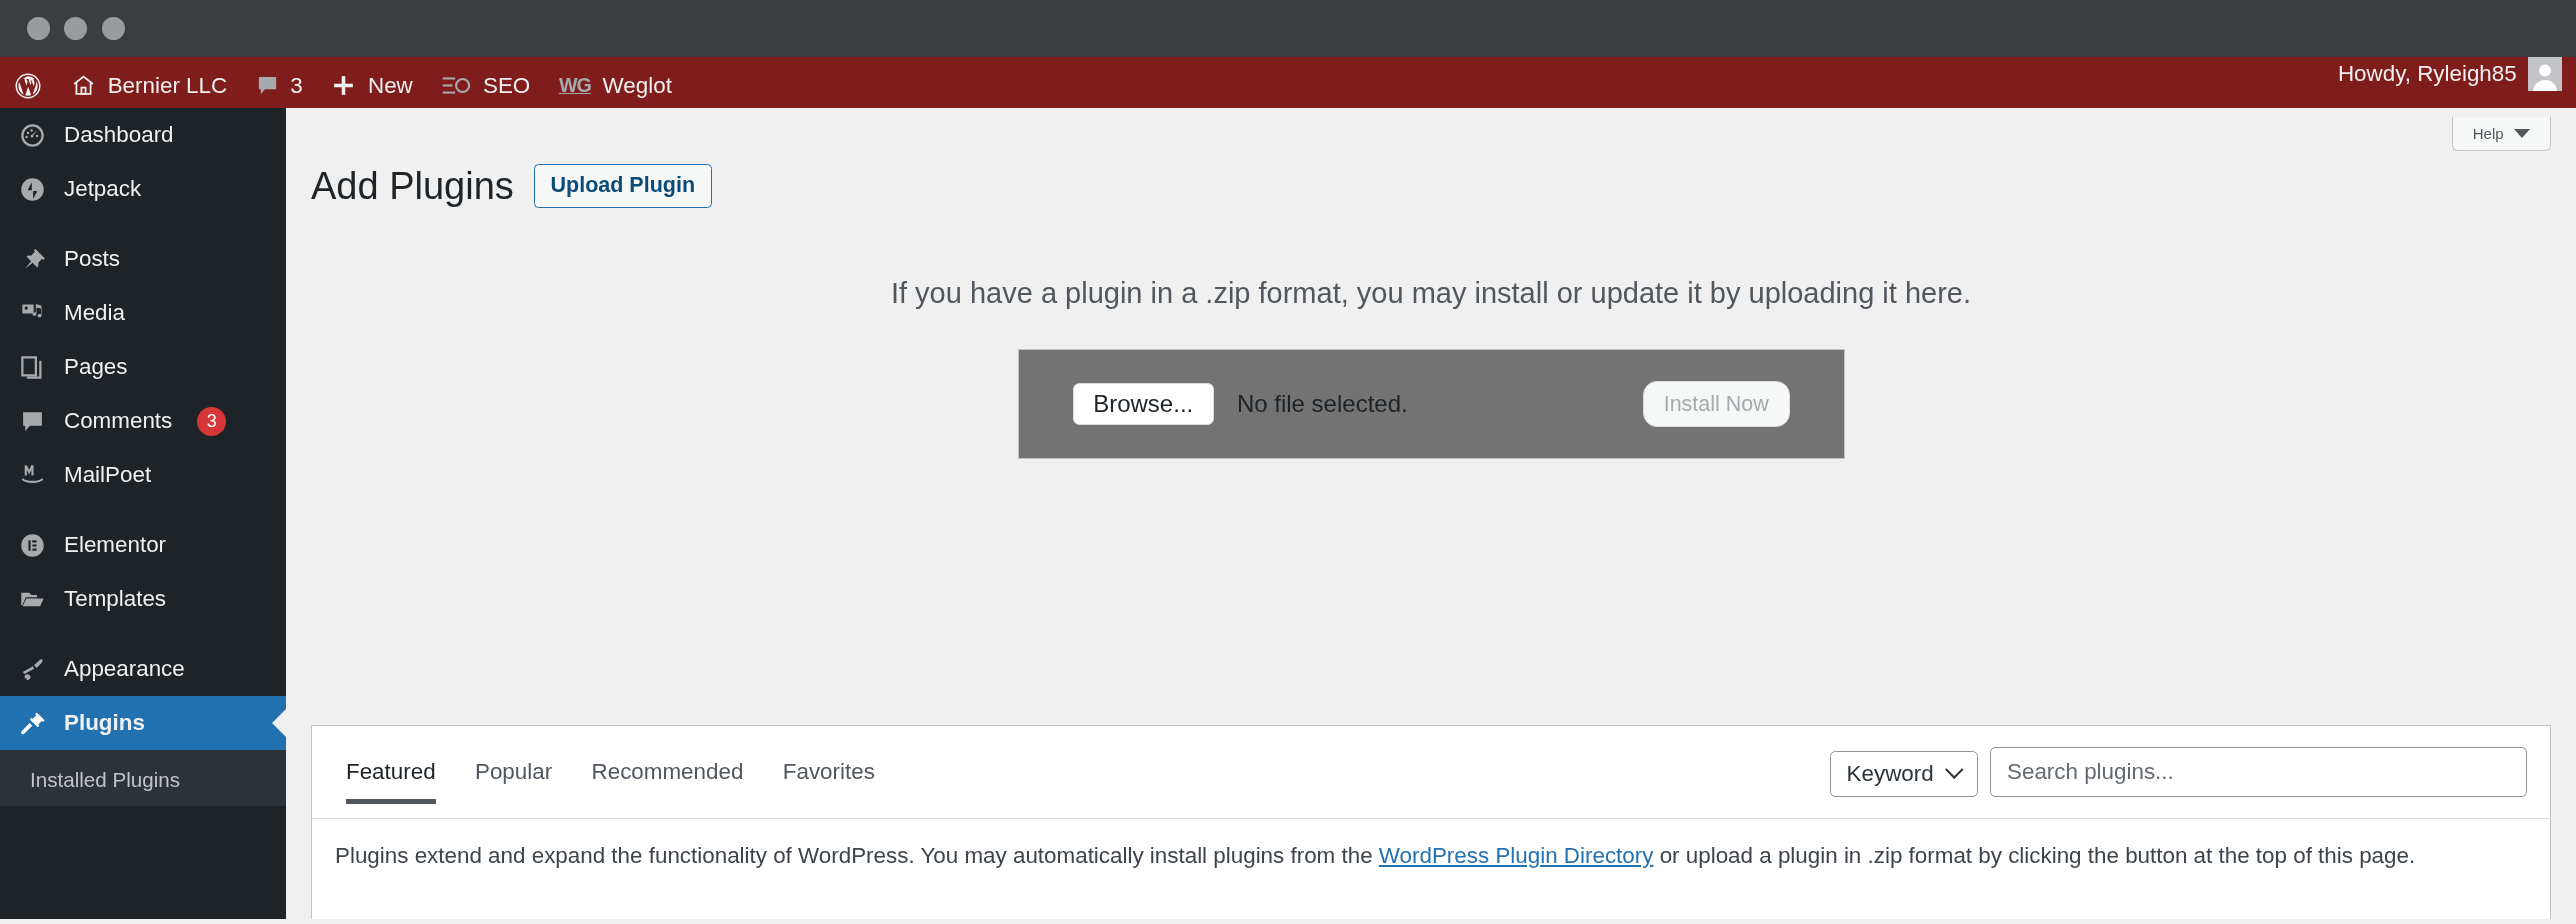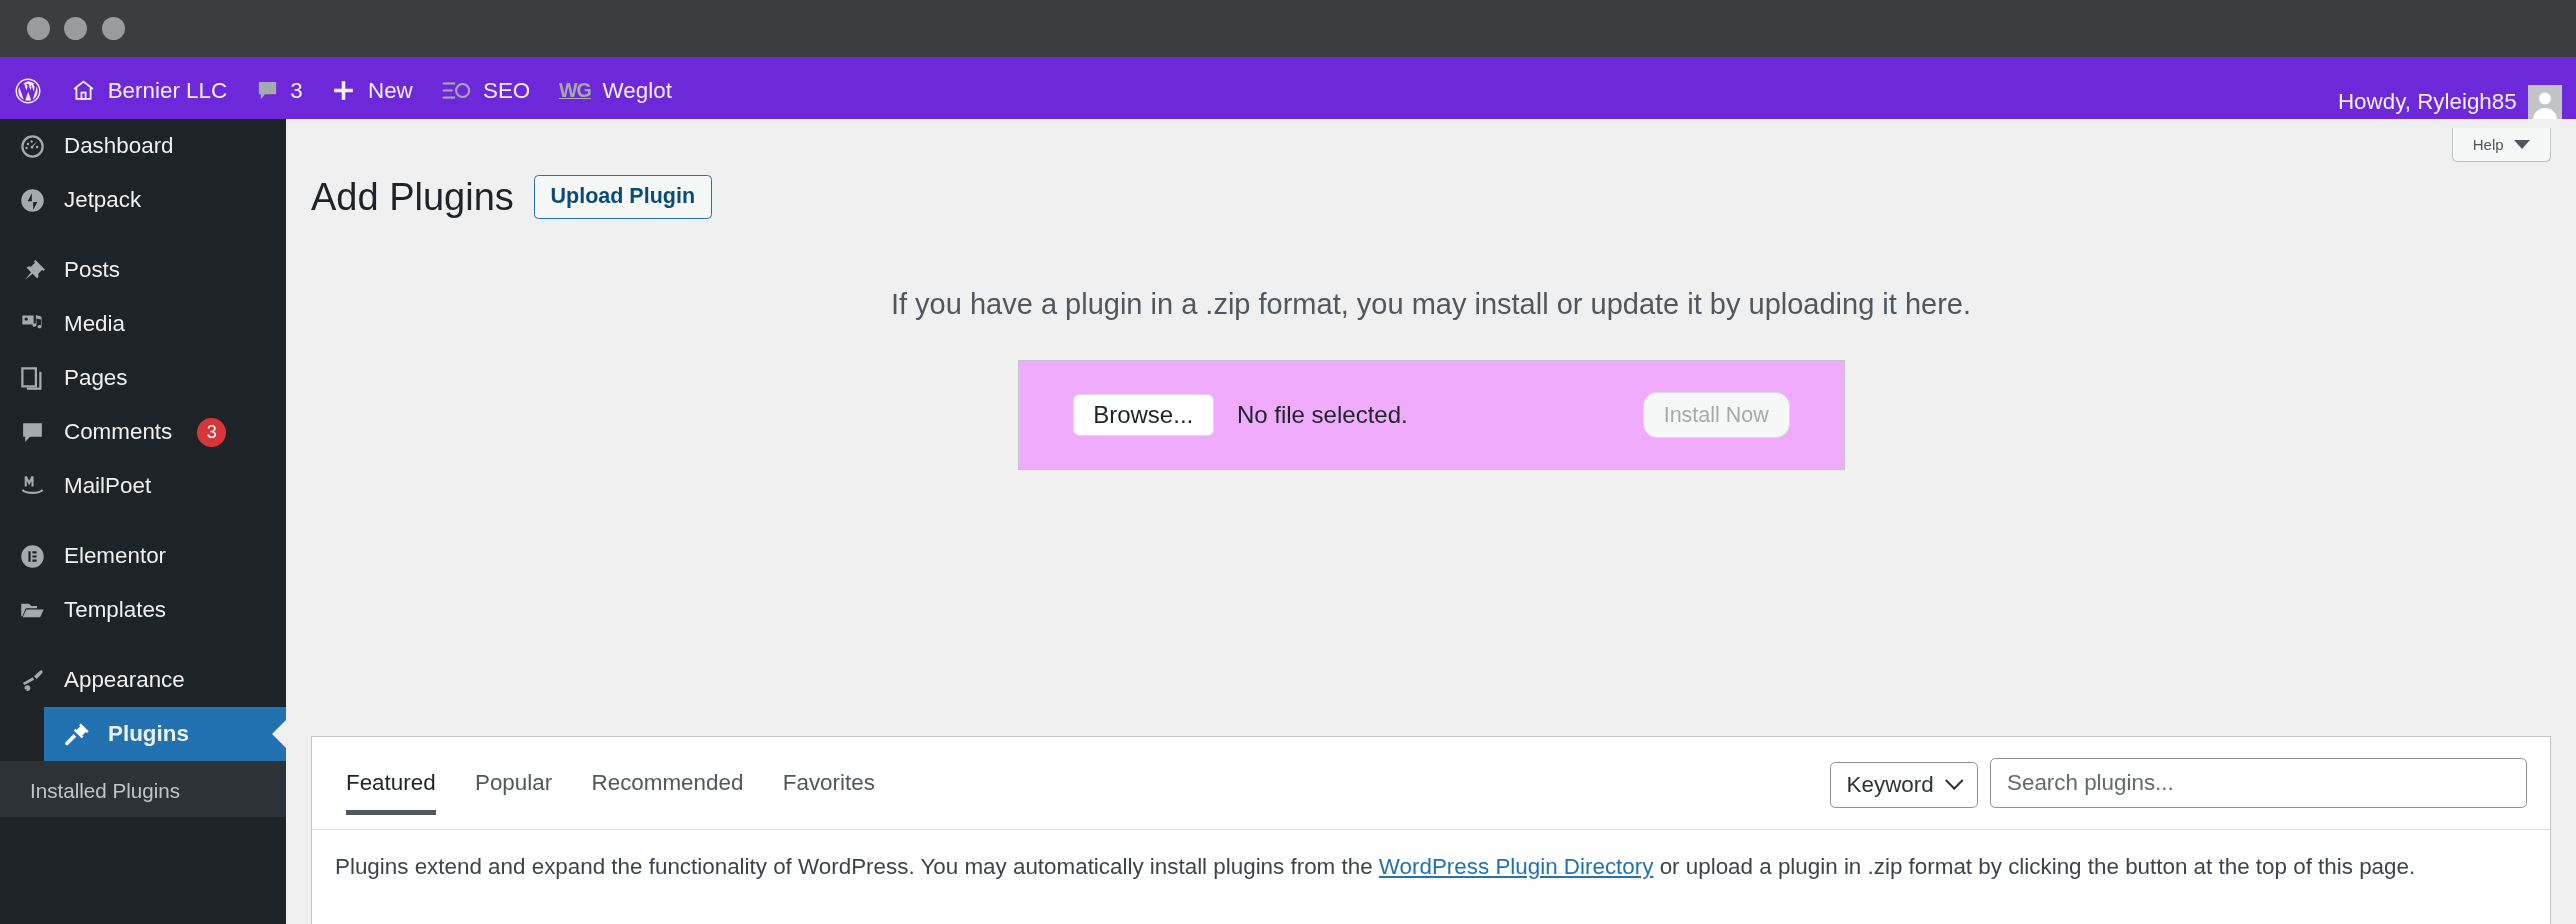--- a/index.html
+++ b/index.html
@@ -21,25 +21,25 @@
   }
   .traffic-dot {
     width: 23px; height: 23px;
     border-radius: 50%;
     background: #9a9b9d;
     margin-right: 14.3px;
   }
 
   
   #admin-bar {
-    height: 62px;
-    background: #6d28d9;
+    height: 51px;
+    background: #7f1d1d;
     color: #f0f0f1;
     display: flex;
-    align-items: flex-end;
+    align-items: flex-start;
     font-size: 22.4px;
     position: relative;
   }
   .ab-item {
     display: flex;
     align-items: center;
     gap: 11.6px;
     padding: 0 14.3px;
     height: 57px;
     white-space: nowrap;
@@ -89,21 +89,20 @@
     width: 32px; height: 32px;
     display: inline-flex;
     align-items: center;
     justify-content: center;
     color: #a7aaad;
     flex: 0 0 32px;
   }
   .menu-item.active {
     background: #2271b1;
     font-weight: bold;
-    margin-left: 44px;
   }
   .menu-item.active .mi-icon { color: #fff; }
   .menu-item.active::after {
     content: "";
     position: absolute;
     right: 0; top: 50%;
     transform: translateY(-50%);
     border-style: solid;
     border-width: 14.3px 14.3px 14.3px 0;
     border-color: transparent #f0f0f1 transparent transparent;
@@ -178,21 +177,21 @@
   #upload-instructions {
     text-align: center;
     font-size: 29px;
     color: #50575e;
     padding-bottom: 39px;
   }
   #upload-box {
     width: 827px;
     margin: 0 auto;
     border: 0.9px solid #c3c4c7;
-    background: #f0abfc;
+    background: #737373;
     height: 110px;
     display: flex;
     align-items: center;
     padding: 0 54px;
   }
   #browse-button {
     background: #fff;
     border: 0.9px solid #dcdcde;
     border-radius: 6.3px;
     font-size: 24px;

